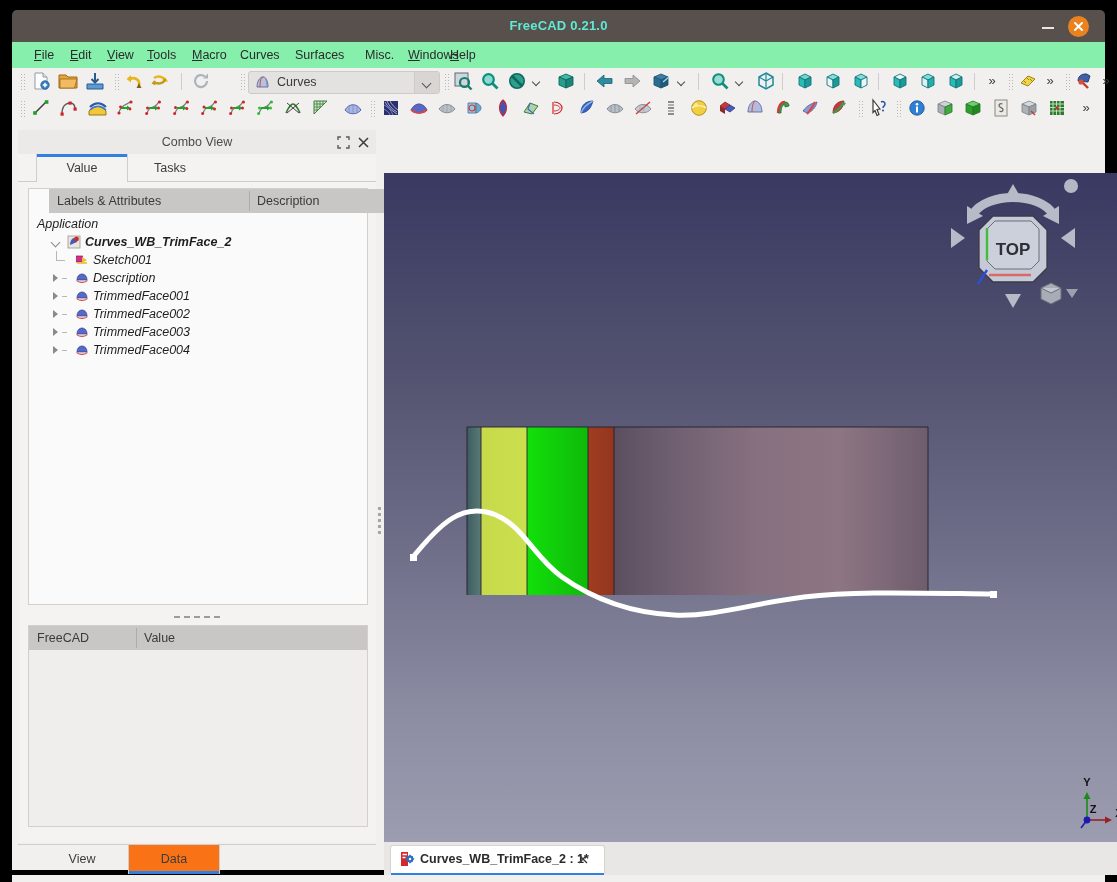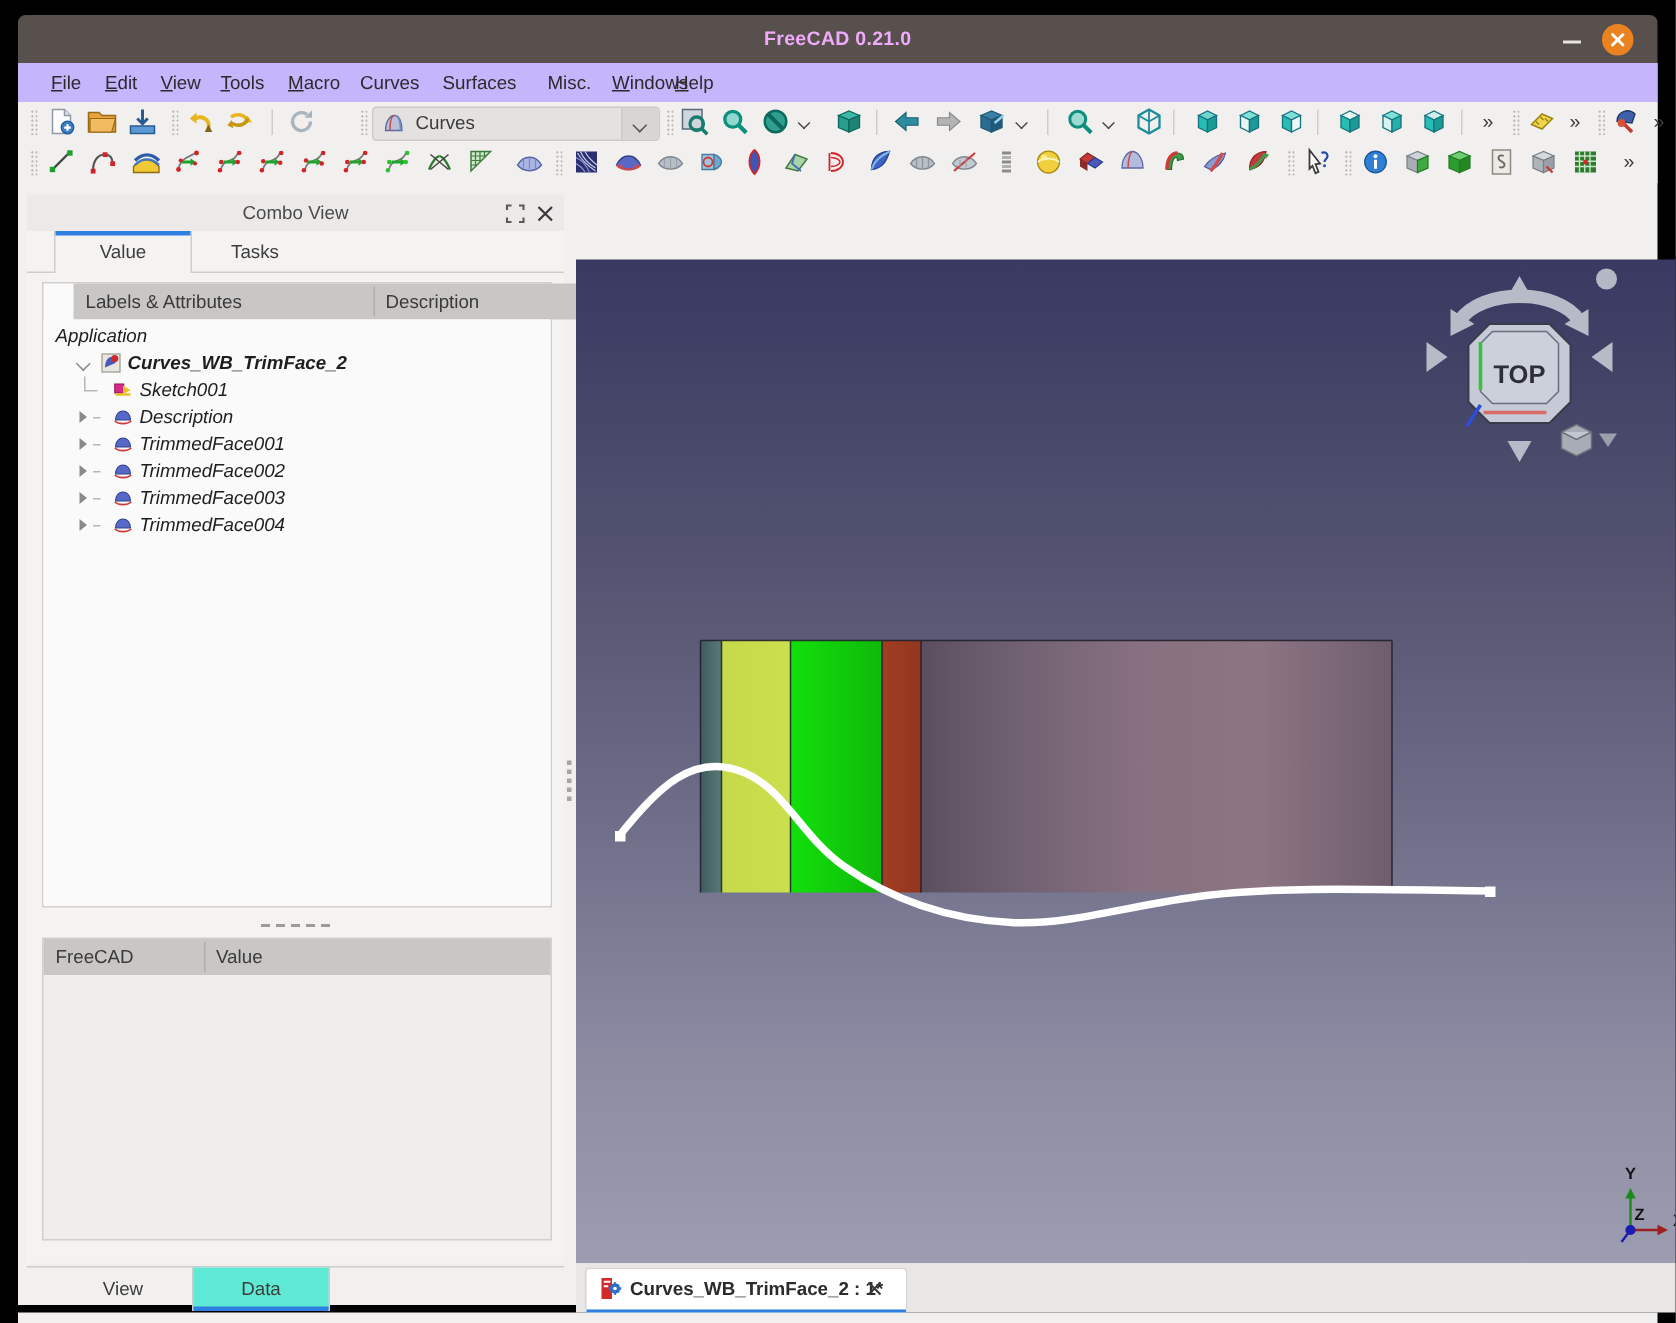--- a/index.html
+++ b/index.html
@@ -12,39 +12,39 @@
   }
   #app{position:relative;width:1117px;height:882px;background:#000;}
 
   
   .titlebar{
     position:absolute;left:12px;top:10px;width:1093px;height:32px;
     background:#57504c;border-radius:5px 5px 0 0;
   }
   .titlebar .tl-text{
     position:absolute;left:0;top:0;width:1093px;height:32px;
-    line-height:32px;text-align:center;color:#f0abfc;
+    line-height:32px;text-align:center;color:#5eead4;
     font-size:13px;font-weight:bold;letter-spacing:.2px;
   }
   .tl-btn{position:absolute;top:6px;width:20px;height:20px;cursor:default;}
   .tl-min{left:1026px;}
   .tl-min:after{content:"";position:absolute;left:4px;top:11px;width:12px;height:2px;background:#e8e4e1;}
   .tl-close{left:1056px;width:21px;height:21px;border-radius:50%;background:#ea8220;}
   .tl-close svg{position:absolute;left:4px;top:4px;}
 
   
   .winbody{
     position:absolute;left:12px;top:42px;width:1093px;height:828px;
     background:#f1f0ef;
   }
 
   
   .menubar{
     position:absolute;left:0;top:0;width:1093px;height:26px;
-    background:#c4b5fd;
+    background:#86efac;
   }
   .menu-item{
     position:absolute;top:0;height:26px;line-height:26px;
     padding:0 8px;font-size:12.5px;color:#2b2b2b;cursor:default;white-space:nowrap;
   }
   .menu-item .uline{text-decoration:underline;}
 
   
   .toolbar-row{position:absolute;left:0;width:1093px;height:27px;background:#f1f0ef;}
   .tbr1{top:26px;}
@@ -124,21 +124,21 @@
     position:absolute;left:10px;top:495px;width:338px;height:200px;
     background:#efeeed;border:1px solid #d2cfcd;
   }
   .prop-head{position:absolute;left:0;top:0;width:338px;height:24px;background:#c9c7c5;}
   .prop-head .ph{position:absolute;top:0;height:24px;line-height:24px;font-size:12.5px;color:#3a3a3a;}
   .prop-head .ph-div{position:absolute;left:107px;top:2px;width:1px;height:20px;background:#aeabaa;}
 
   .vd-tabrow{position:absolute;left:0;top:714px;width:358px;height:30px;}
   .vd-tabrow .ul{position:absolute;left:0;top:0;width:358px;height:1px;background:#cfcdcb;}
   .vd-tab{position:absolute;top:1px;height:29px;line-height:29px;text-align:center;font-size:12.5px;color:#3c3c3c;cursor:default;}
-  .vd-tab.active{background:#5eead4;border-left:1px solid #cfcdcb;border-right:1px solid #cfcdcb;}
+  .vd-tab.active{background:#f97316;border-left:1px solid #cfcdcb;border-right:1px solid #cfcdcb;}
   .vd-tab.active .ubar{position:absolute;left:0;bottom:0;width:100%;height:3px;background:#2f80e0;}
 
   
   .splitter{position:absolute;left:365px;top:465px;width:5px;height:30px;}
   .splitter i{position:absolute;left:1px;width:3px;height:3px;background:#a8a5a3;display:block;}
 
   
   .view3d{
     position:absolute;left:372px;top:131px;width:745px;height:669px;
     background:linear-gradient(to bottom,#393962 0%,#51516f 28%,#6d6d88 55%,#8b8ba2 80%,#9d9db1 100%);

